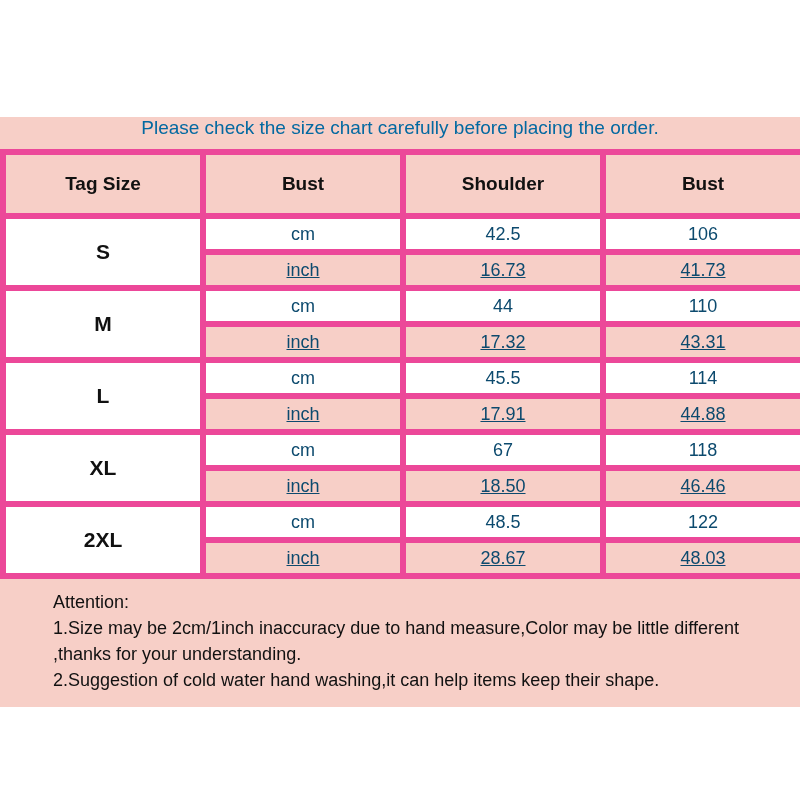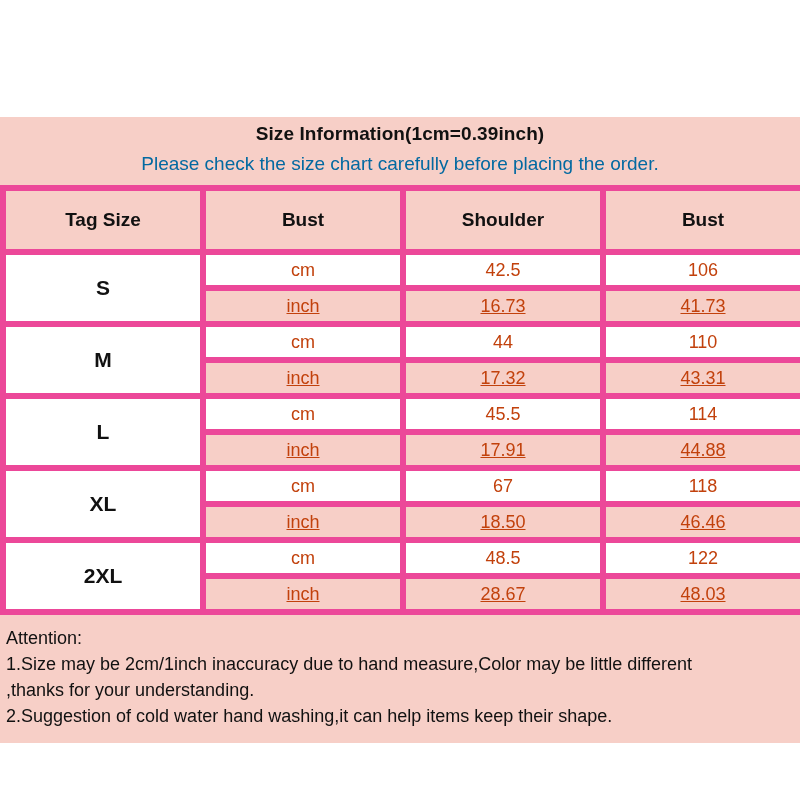--- a/index.html
+++ b/index.html
@@ -69,42 +69,42 @@
     text-align: center;
     font-weight: bold;
     font-size: 21px;
     color: #111111;
     vertical-align: middle;
   }
 
   .cell {
     text-align: center;
     font-size: 18px;
-    color: #c2410c;
+    color: #0c4a6e;
     height: 30px;
     vertical-align: middle;
   }
   .row-cm .cell { background: #ffffff; }
   .row-in .cell { background: #f7cfc7; text-decoration: underline; }
 
   .attention {
     background: #f7cfc7;
     padding: 10px 6px 14px 6px;
     font-size: 18px;
     color: #111111;
     line-height: 1.45;
+    margin-left: 47px;
   }
   .attention div { white-space: pre; }
 </style>
 </head>
 <body>
 
 <div class="sheet">
 
-  <div class="title-row">Size Information(1cm=0.39inch)</div>
   <div class="subtitle-row">Please check the size chart carefully before placing the order.</div>
 
   <table class="size-table">
     <colgroup>
       <col class="col-tag">
         <col class="col-unit">
         <col class="col-sh">
         <col class="col-bust">
     </colgroup>
     <thead>

